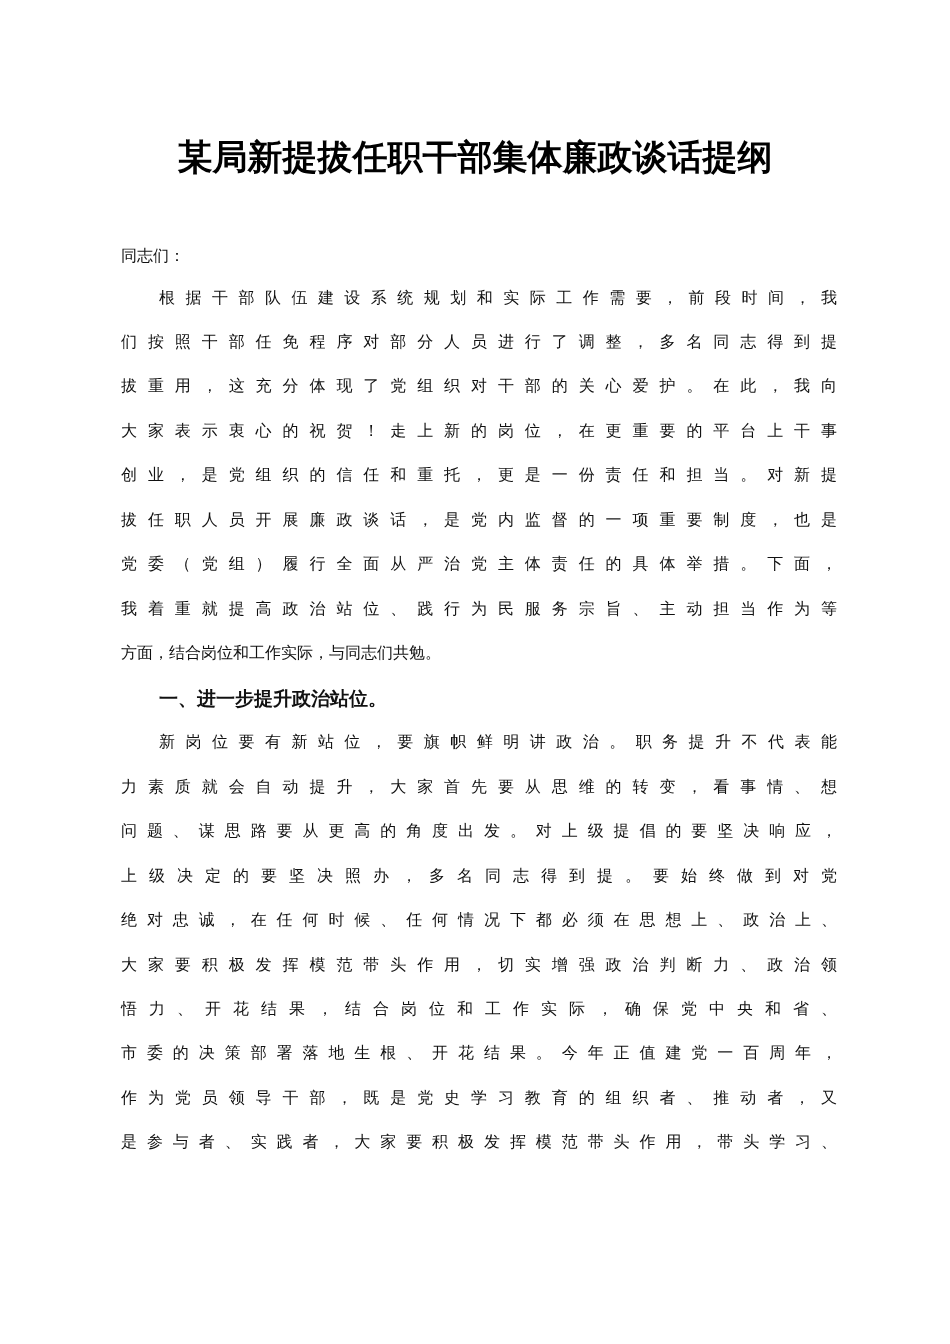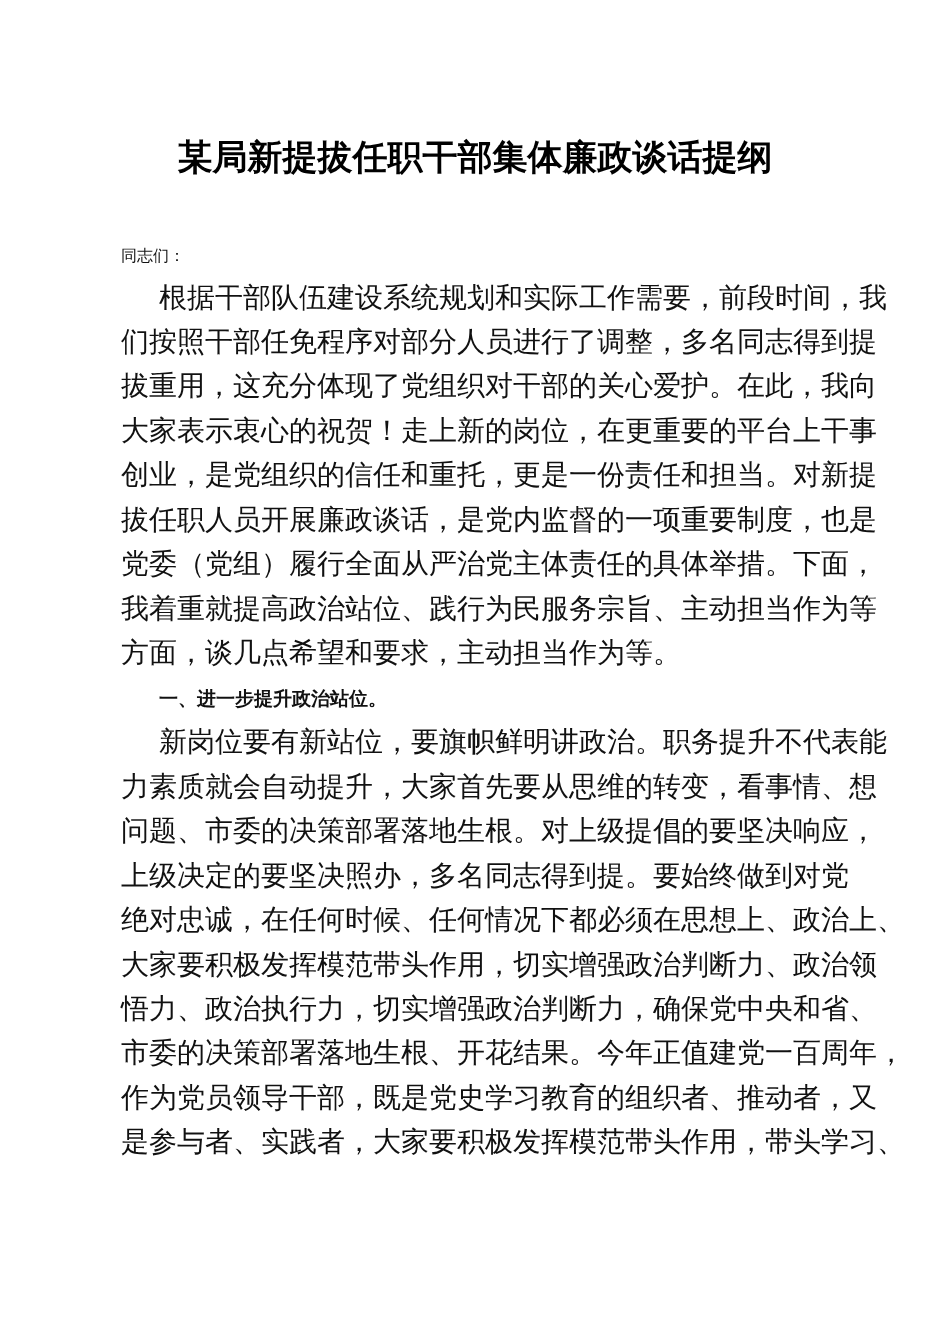--- a/index.html
+++ b/index.html
@@ -36,21 +36,21 @@
   .salutation {
     position: absolute;
     left: 121px; top: 234px;
     font-size: 16px;
     line-height: 44px;
   }
   .line {
     position: absolute;
     left: 121px;
     width: 716px;
-    font-size: 28px;
+    font-size: 16px;
     line-height: 44px;
     white-space: nowrap;
     text-align: justify;
     text-align-last: justify;
   }
   .line.indent { left: 159px; width: 678px; }
   .line.last { text-align-last: left; }
   .heading {
     position: absolute;
     left: 159px;
@@ -72,31 +72,31 @@
 
   <div>
     <div class="line indent" style="top:276px">根据干部队伍建设系统规划和实际工作需要，前段时间，我</div>
     <div class="line" style="top:320px">们按照干部任免程序对部分人员进行了调整，多名同志得到提</div>
     <div class="line" style="top:364px">拔重用，这充分体现了党组织对干部的关心爱护。在此，我向</div>
     <div class="line" style="top:409px">大家表示衷心的祝贺！走上新的岗位，在更重要的平台上干事</div>
     <div class="line" style="top:453px">创业，是党组织的信任和重托，更是一份责任和担当。对新提</div>
     <div class="line" style="top:498px">拔任职人员开展廉政谈话，是党内监督的一项重要制度，也是</div>
     <div class="line" style="top:542px">党委（党组）履行全面从严治党主体责任的具体举措。下面，</div>
     <div class="line" style="top:587px">我着重就提高政治站位、践行为民服务宗旨、主动担当作为等</div>
-    <div class="line last" style="top:631px">方面，谈几点希望和要求，主动担当作为等。</div>
+    <div class="line last" style="top:631px">方面，结合岗位和工作实际，与同志们共勉。</div>
   </div>
 
   <div class="heading" style="top:676px">一、进一步提升政治站位。</div>
 
   <div>
     <div class="line indent" style="top:720px">新岗位要有新站位，要旗帜鲜明讲政治。职务提升不代表能</div>
     <div class="line" style="top:765px">力素质就会自动提升，大家首先要从思维的转变，看事情、想</div>
-    <div class="line" style="top:809px">问题、市委的决策部署落地生根。对上级提倡的要坚决响应，</div>
+    <div class="line" style="top:809px">问题、谋思路要从更高的角度出发。对上级提倡的要坚决响应，</div>
     <div class="line" style="top:854px">上级决定的要坚决照办，多名同志得到提。要始终做到对党</div>
     <div class="line" style="top:898px">绝对忠诚，在任何时候、任何情况下都必须在思想上、政治上、</div>
     <div class="line" style="top:943px">大家要积极发挥模范带头作用，切实增强政治判断力、政治领</div>
-    <div class="line" style="top:987px">悟力、政治执行力，切实增强政治判断力，确保党中央和省、</div>
+    <div class="line" style="top:987px">悟力、开花结果，结合岗位和工作实际，确保党中央和省、</div>
     <div class="line" style="top:1031px">市委的决策部署落地生根、开花结果。今年正值建党一百周年，</div>
     <div class="line" style="top:1076px">作为党员领导干部，既是党史学习教育的组织者、推动者，又</div>
     <div class="line" style="top:1120px">是参与者、实践者，大家要积极发挥模范带头作用，带头学习、</div>
   </div>
 
 </div>
 
 </body></html>

